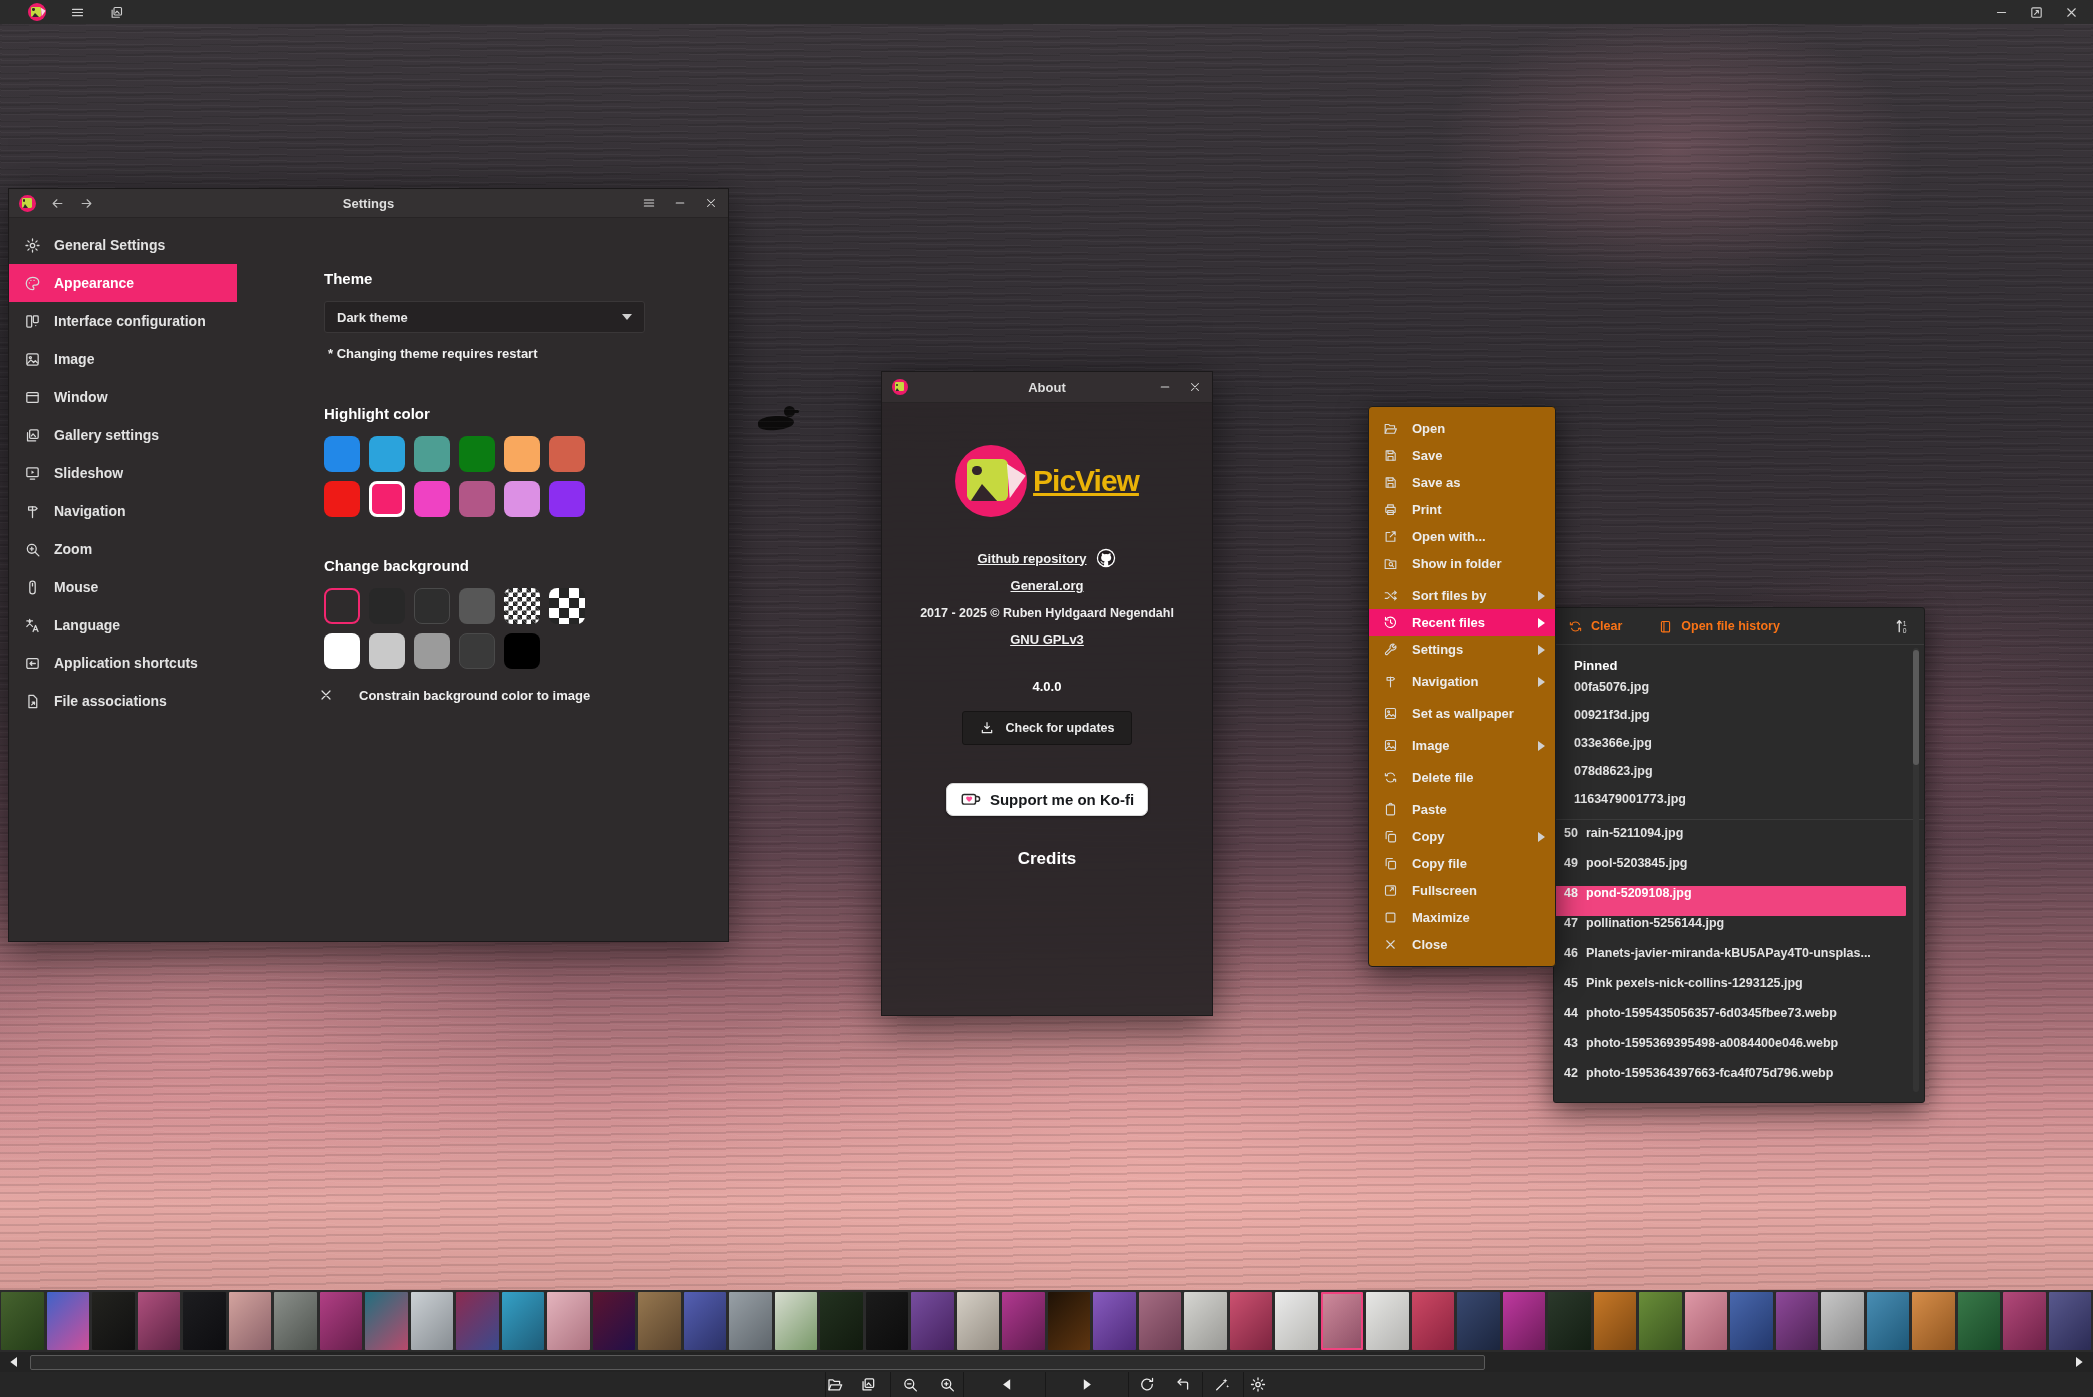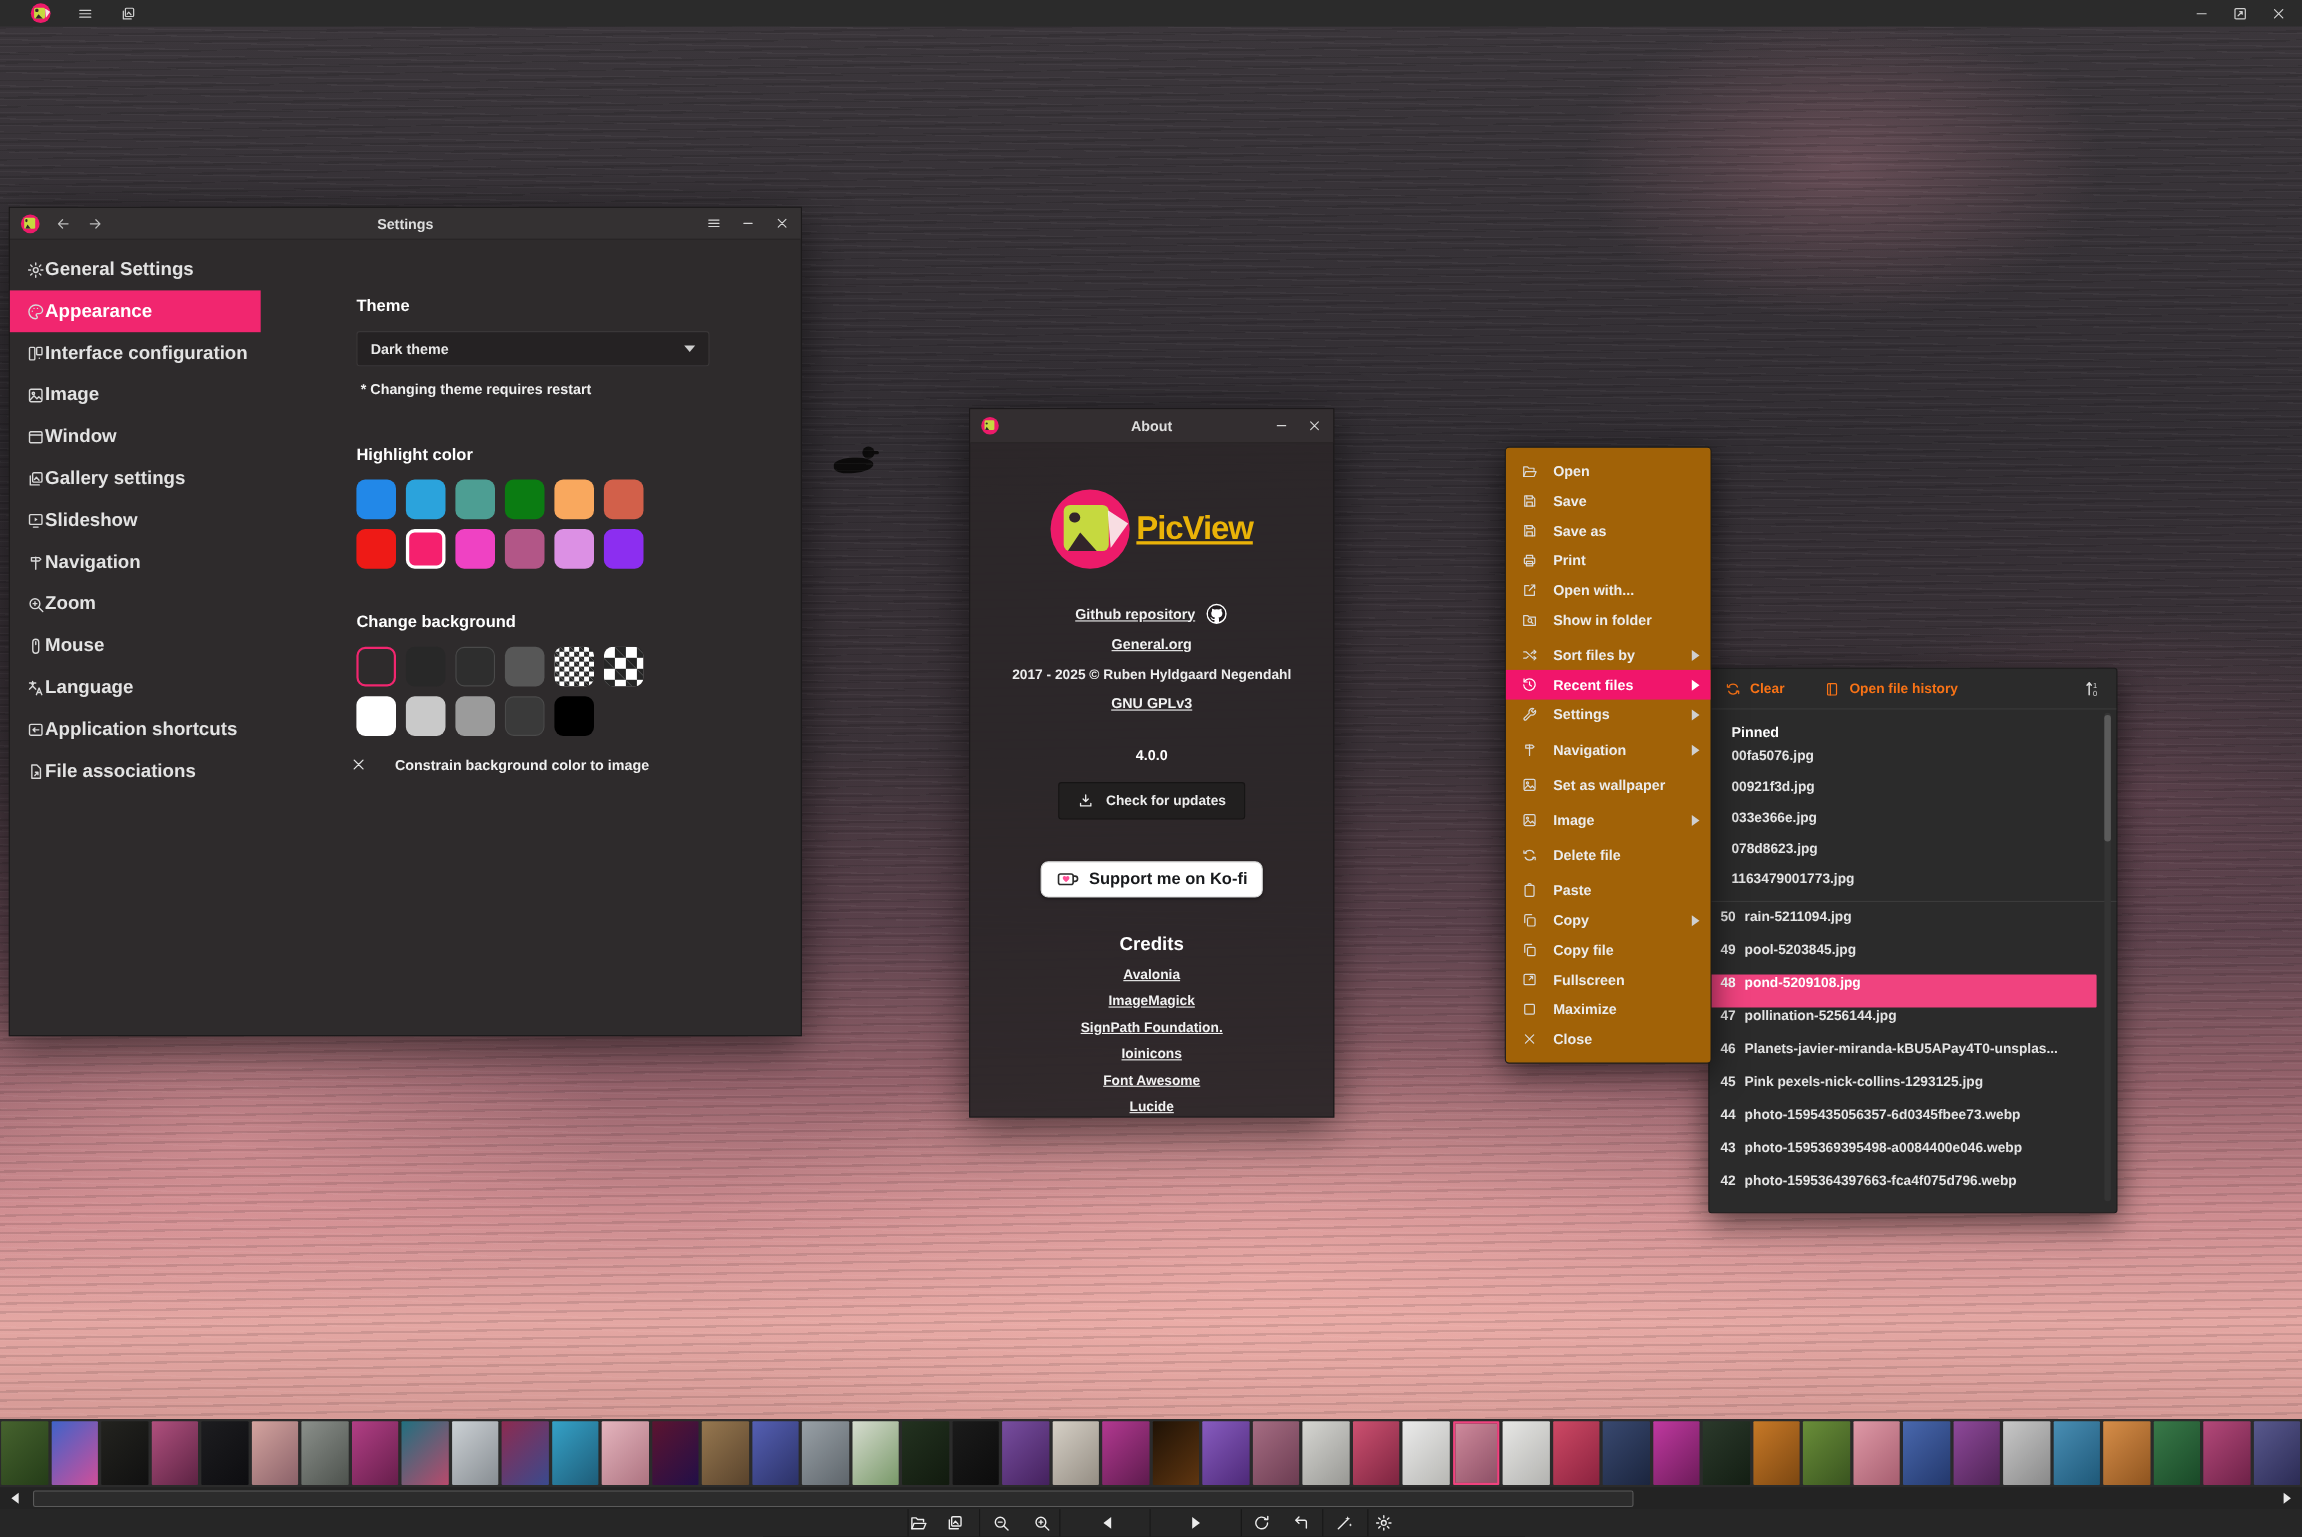--- a/index.html
+++ b/index.html
@@ -53,22 +53,22 @@
 
   
   .settings{left:8px;top:188px;width:719px;height:752px;}
   .settings .win-titlebar{height:28px;padding:0 10px;}
   .st-nav{display:flex;align-items:center;gap:14px;margin-left:14px;z-index:2;}
   .st-nav .ic{width:15px;height:15px;color:#bdbdbd;}
   .settings .win-ctrls{margin-left:auto;display:flex;gap:17px;z-index:2;}
   .settings .wc{width:14px;height:14px;}
   .st-body{display:flex;height:723px;}
   .sb{width:228px;flex:none;padding-top:8px;}
-  .sb-item{height:38px;display:flex;align-items:center;padding-left:15px;
-           font-size:17px;font-weight:700;color:#e3e3e3;cursor:pointer;}
+  .sb-item{height:38px;display:flex;align-items:center;gap:13px;padding-left:15px;
+           font-size:14px;font-weight:700;color:#e3e3e3;cursor:pointer;}
   .sb-item .ic{width:17px;height:17px;color:#d8d8d8;flex:none;}
   .sb-item.active{background:#f1266f;color:#fff;}
   .st-content{flex:1;padding-left:87px;padding-top:52px;}
   .st-h{font-size:15px;font-weight:700;color:#fff;margin:0 0 14px 0;}
   .dropdown{width:295px;height:30px;background:#252223;border:1px solid #3a3738;border-radius:3px;
             display:flex;align-items:center;padding:0 12px;font-size:13px;font-weight:700;color:#e8e8e8;cursor:pointer;}
   .dd-caret{margin-left:auto;width:0;height:0;border-left:5px solid transparent;border-right:5px solid transparent;
             border-top:6px solid #cfcfcf;}
   .st-note{font-size:13px;font-weight:700;color:#f0f0f0;margin:13px 0 0 4px;}
   .sw-grid{display:flex;flex-wrap:wrap;gap:9px;width:270px;margin-top:2px;}
@@ -455,28 +455,20 @@
         <span class="ic" id="i-kofi">
             <svg viewBox="0 0 24 24" fill="none">
               <rect x="2.5" y="6" width="14.5" height="10.5" rx="2" fill="#fff" stroke="#2a2a2a" stroke-width="1.6"></rect>
               <path d="M17 8.2h1.8a2.6 2.6 0 0 1 0 5.2H17" stroke="#2a2a2a" stroke-width="1.6"></path>
               <path fill="#ff4f96" d="M10 14S6.7 11.7 6.7 9.9c0-1 .8-1.8 1.8-1.8.6 0 1.2.3 1.5 1 .3-.7.9-1 1.5-1 1 0 1.8.8 1.8 1.8 0 1.8-3.3 4.1-3.3 4.1z"></path>
             </svg>
           </span>
         <span>Support me on Ko-fi</span>
       </div>
       <div class="ab-credits-h">Credits</div>
-      <div id="credits-list">
-          <div class="ab-link credit">Avalonia</div>
-          <div class="ab-link credit">ImageMagick</div>
-          <div class="ab-link credit">SignPath Foundation.</div>
-          <div class="ab-link credit">Ioinicons</div>
-          <div class="ab-link credit">Font Awesome</div>
-          <div class="ab-link credit">Lucide</div>
-        </div>
     </div>
   </div>
 
   <div class="cmenu" id="cm-list">
       <div class="cm-row">
         <span class="ic">
           <svg viewBox="0 0 24 24" fill="none" stroke="currentColor" stroke-width="1.8" stroke-linecap="round" stroke-linejoin="round">
             <path d="M3.5 19.5V5.5h5.5l2 2h7.5v3"></path>
             <path d="M3.5 19.5l2.8-7h15.2l-3 7z"></path>
           </svg>

